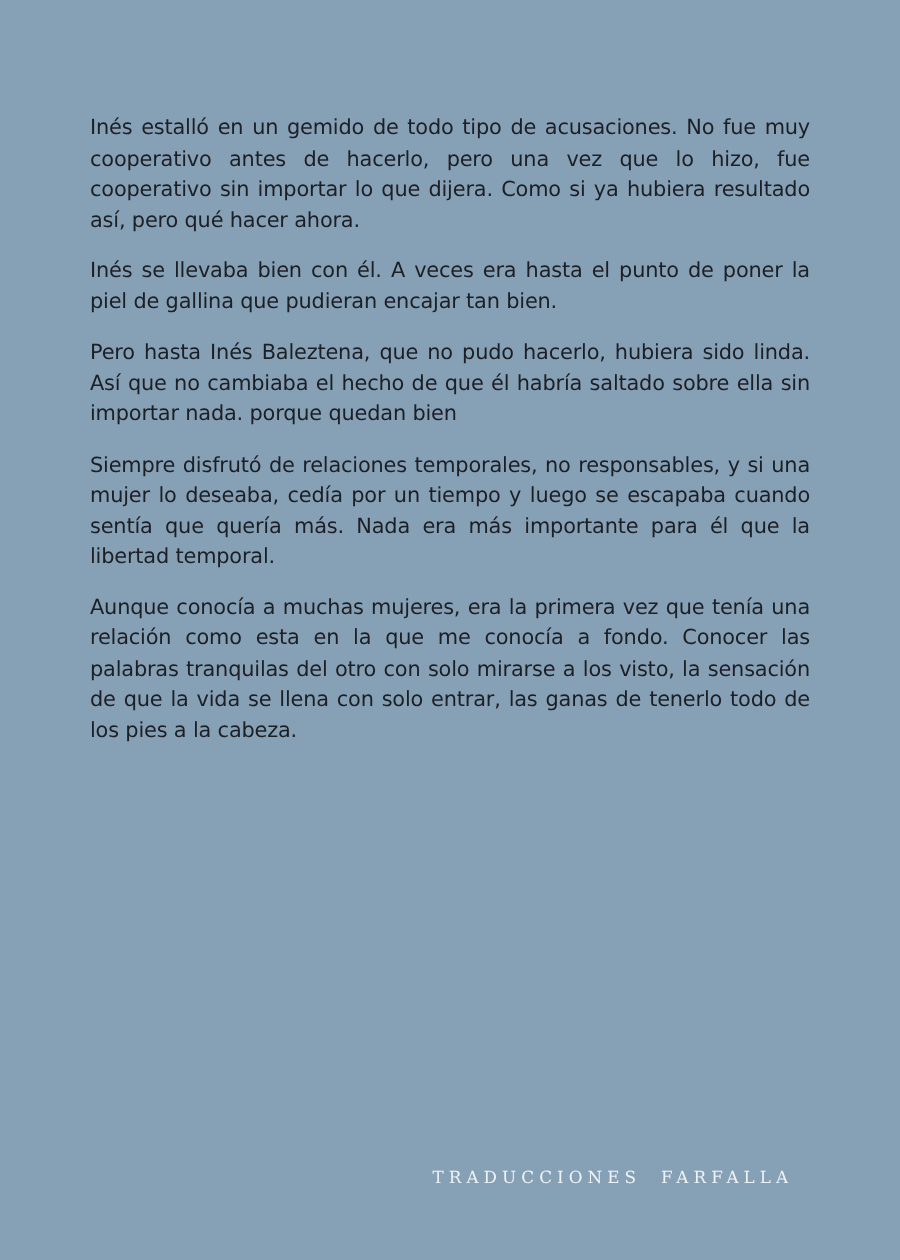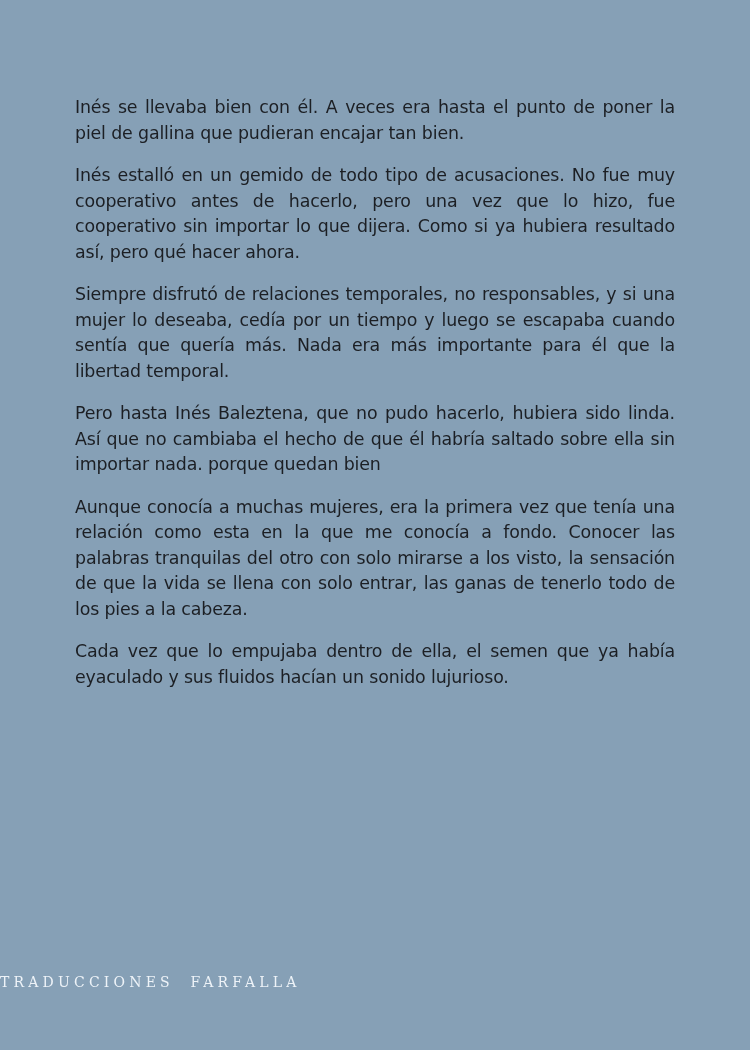--- a/index.html
+++ b/index.html
@@ -26,33 +26,32 @@
       color: #1c1f24;
       text-align: justify;
       margin: 0 0 17px 0;
       letter-spacing: -0.15px;
     }
     .footer {
       position: absolute;
       left: 0;
       width: 661px;
       top: 974px;
-      text-align: left;
+      text-align: right;
       font-family: "DejaVu Serif", serif;
       font-size: 14px;
       letter-spacing: 4.2px;
       color: #eef3f8;
       word-spacing: 8px;
     }
   </style>
 </head>
 <body>
 
 <div class="page">
+  <p class="para">Inés estalló en un gemido de todo tipo de acusaciones. No fue muy cooperativo antes de hacerlo, pero una vez que lo hizo, fue cooperativo sin importar lo que dijera. Como si ya hubiera resultado así, pero qué hacer ahora.</p>
   <p class="para">Inés se llevaba bien con él. A veces era hasta el punto de poner la piel de gallina que pudieran encajar tan bien.</p>
-  <p class="para">Inés estalló en un gemido de todo tipo de acusaciones. No fue muy cooperativo antes de hacerlo, pero una vez que lo hizo, fue cooperativo sin importar lo que dijera. Como si ya hubiera resultado así, pero qué hacer ahora.</p>
+  <p class="para">Pero hasta Inés Baleztena, que no pudo hacerlo, hubiera sido linda. Así que no cambiaba el hecho de que él habría saltado sobre ella sin importar nada. porque quedan bien</p>
   <p class="para">Siempre disfrutó de relaciones temporales, no responsables, y si una mujer lo deseaba, cedía por un tiempo y luego se escapaba cuando sentía que quería más. Nada era más importante para él que la libertad temporal.</p>
-  <p class="para">Pero hasta Inés Baleztena, que no pudo hacerlo, hubiera sido linda. Así que no cambiaba el hecho de que él habría saltado sobre ella sin importar nada. porque quedan bien</p>
   <p class="para">Aunque conocía a muchas mujeres, era la primera vez que tenía una relación como esta en la que me conocía a fondo. Conocer las palabras tranquilas del otro con solo mirarse a los visto, la sensación de que la vida se llena con solo entrar, las ganas de tenerlo todo de los pies a la cabeza.</p>
-  <p class="para">Cada vez que lo empujaba dentro de ella, el semen que ya había eyaculado y sus fluidos hacían un sonido lujurioso.</p>
 </div>
 
 <div class="footer">TRADUCCIONES FARFALLA</div>
 
 </body></html>

